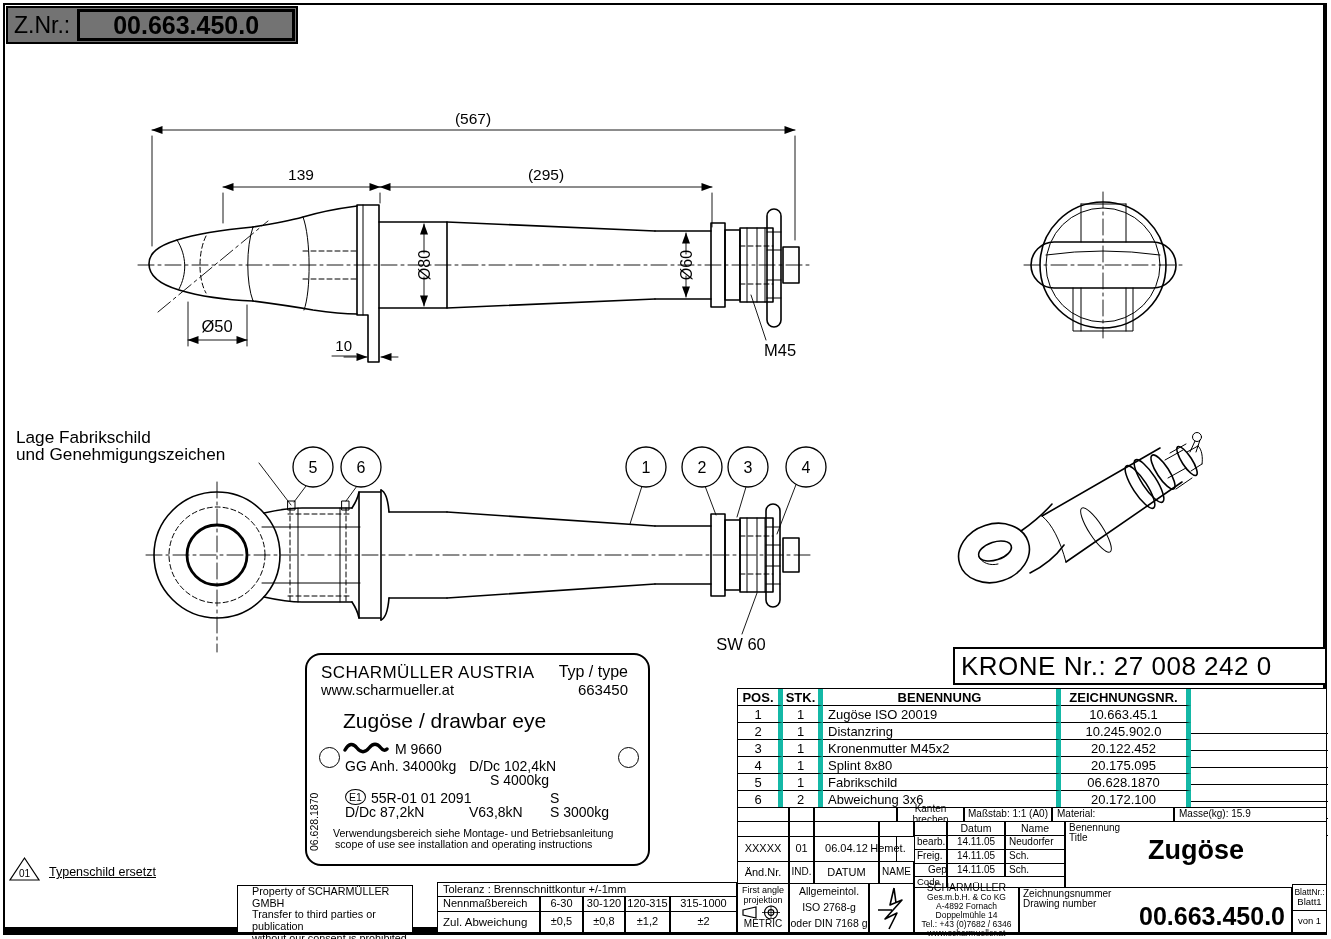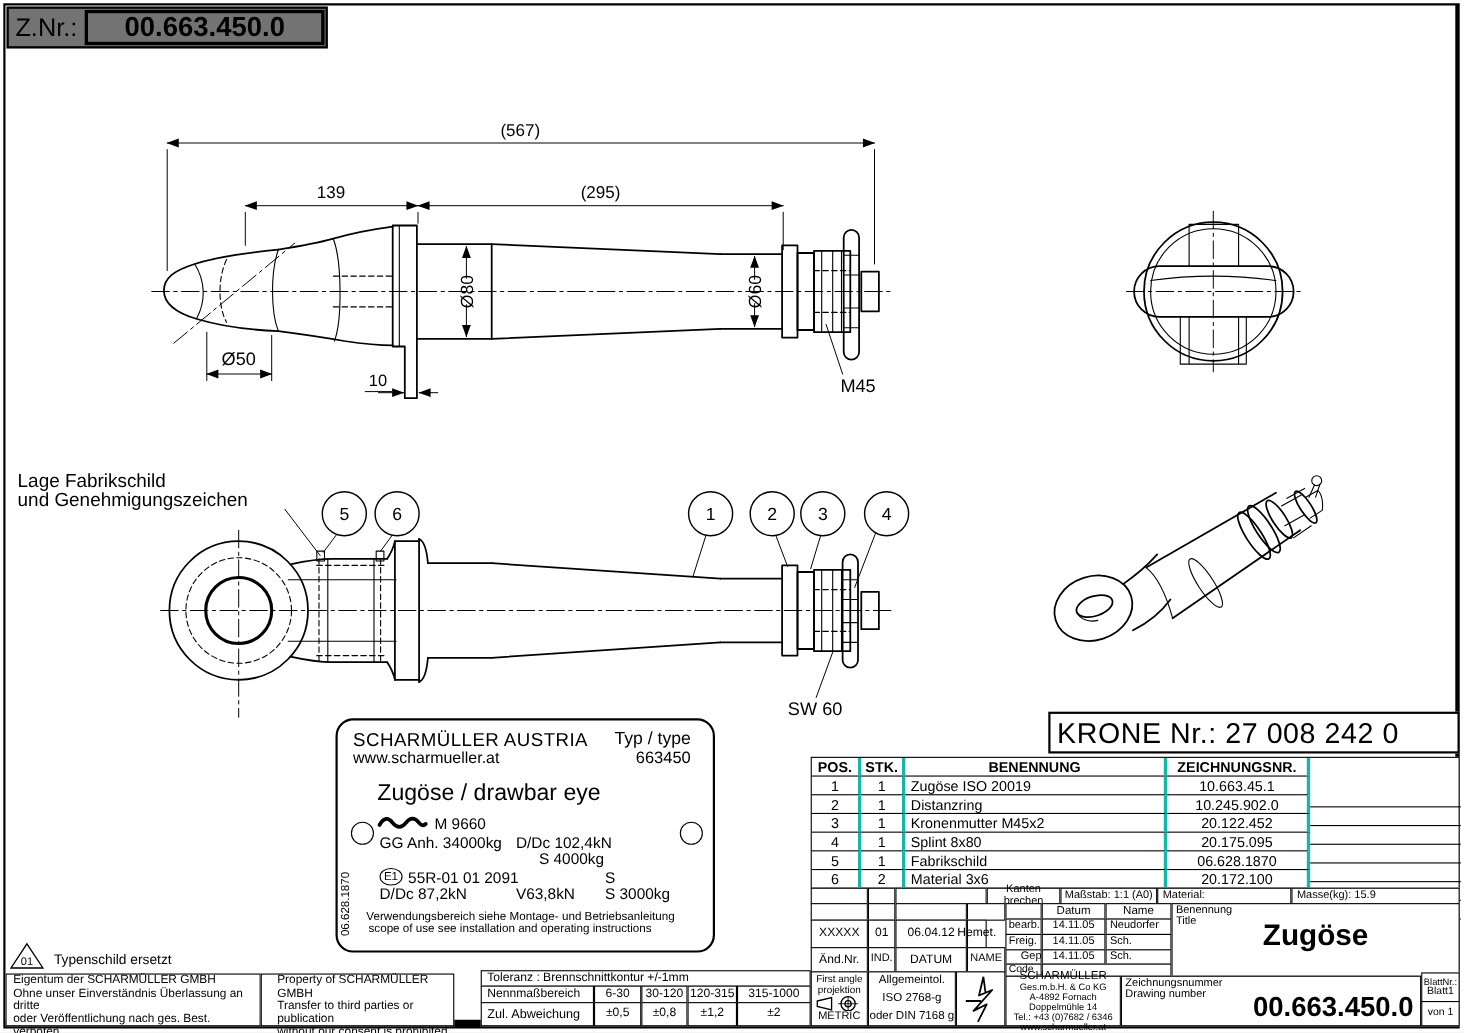--- a/index.html
+++ b/index.html
@@ -25,36 +25,36 @@
   .znr .lab{display:flex;align-items:center;padding:0 6px 0 6px;font-size:23px;}
   .znr .val{flex:1;border:3px solid #000;margin:1px;display:flex;align-items:center;
             justify-content:center;font-size:25px;font-weight:bold;}
   .krone{position:absolute;left:953px;top:647px;width:374px;height:38px;border:2px solid #000;
          box-sizing:border-box;display:flex;align-items:center;padding-left:6px;font-size:26px;
          letter-spacing:0.5px;background:#fff;}
   
   .ptable{position:absolute;left:737px;top:688px;width:590px;height:120px;display:grid;
           grid-template-columns:45px 40px 238px 130px 137px;grid-auto-rows:17px;
           border:1.5px solid #000;box-sizing:border-box;background:#fff;}
-  .ptable>div{border-right:3px solid #14b8a6;border-bottom:1px solid #000;display:flex;
+  .ptable>div{border-right:5px solid #14b8a6;border-bottom:1px solid #000;display:flex;
               align-items:center;justify-content:center;font-size:13px;overflow:hidden;white-space:nowrap;}
   .ptable>div:nth-child(5n){border-right:none;margin-top:44px;}
   .ptable .nm{justify-content:flex-start;padding-left:5px;}
   .ptable .hd{font-weight:bold;}
   
   .plate{position:absolute;left:305px;top:653px;width:345px;height:213px;border:2.5px solid #000;
          border-radius:16px;box-sizing:border-box;background:#fff;}
   .plate span{position:absolute;white-space:nowrap;}
   .ring{position:absolute;border:1.5px solid #000;border-radius:50%;width:19px;height:19px;}
   .e1{position:absolute;border:1.2px solid #000;border-radius:50%;font-size:10.5px;
       padding:0 3px;line-height:14px;}
   .vtext{position:absolute;writing-mode:vertical-rl;transform:rotate(180deg);font-size:10.5px;}
   .note2{position:absolute;left:16px;top:429px;font-size:17.2px;line-height:16.5px;}
   .rev-note{position:absolute;left:8px;top:856px;display:flex;align-items:flex-end;gap:8px;}
-  .rev-note .txt{font-size:12.5px;padding-bottom:3px;}
+  .rev-note .txt{font-size:12.5px;padding-bottom:3px;text-decoration:underline;}
 </style>
 </head>
 <body>
 
 <div class="sheet">
 
   <svg class="abs" style="left:0;top:0" width="1331" height="939" viewBox="0 0 1331 939">
     <defs>
       <marker id="ae" markerWidth="12" markerHeight="9" refX="11" refY="4.5" orient="auto" markerUnits="userSpaceOnUse">
         <path d="M0.5,0.5 L11.5,4.5 L0.5,8.5 Z" fill="#000"></path>
@@ -303,21 +303,21 @@
     <div>94</div>
 
     <div>5</div>
     <div>1</div>
     <div class="nm">Fabrikschild</div>
     <div>06.628.1870</div>
     <div></div>
 
     <div>6</div>
     <div>2</div>
-    <div class="nm">Material 3x6</div>
+    <div class="nm">Abweichung 3x6</div>
     <div>20.172.100</div>
     <div>1476</div>
   </div>
 
   <div class="cell" style="left:737px;top:807px;width:52px;height:15px"></div>
   <div class="cell" style="left:789px;top:807px;width:25px;height:15px"></div>
   <div class="cell" style="left:814px;top:807px;width:83px;height:15px"></div>
   <div class="cell" style="left:897px;top:807px;width:67px;height:15px;font-size:10px">Kanten brechen</div>
   <div class="cell" style="left:964px;top:807px;width:88px;height:15px;font-size:10px;justify-content:space-between;padding:0 3px">
     <span>Maßstab: 1:1</span>
@@ -404,25 +404,20 @@
   <div class="cell" style="left:1292px;top:910px;width:35px;height:23px;font-size:9.5px">von 1</div>
 
   <div class="rev-note">
     <svg width="33" height="26">
       <polygon points="16.5,2 31,24 2,24" fill="none" stroke="#000" stroke-width="1.2"></polygon>
       <text x="16.5" y="21" text-anchor="middle" font-size="10" font-family="Liberation Sans, sans-serif">01</text>
     </svg>
     <span class="txt">Typenschild ersetzt</span>
   </div>
 
-  <div class="cell col cl" style="left:5px;top:885px;width:232px;height:48px;font-size:10.8px;align-items:flex-start;padding-left:6px;justify-content:space-evenly">
-    <span>Eigentum der SCHARMÜLLER GMBH</span>
-    <span>Ohne unser Einverständnis Überlassung an dritte</span>
-    <span>oder Veröffentlichung nach ges. Best. verboten</span>
-  </div>
   <div class="cell col cl" style="left:237px;top:885px;width:176px;height:48px;font-size:10.8px;align-items:flex-start;padding-left:14px;justify-content:space-evenly">
     <span>Property of SCHARMÜLLER GMBH</span>
     <span>Transfer to third parties or publication</span>
     <span>without our consent is prohibited by law</span>
   </div>
 
   <div class="cell cl" style="left:437px;top:882px;width:300px;height:15px;font-size:11px;padding-left:5px">Toleranz : Brennschnittkontur +/-1mm</div>
   <div class="cell cl" style="left:437px;top:896px;width:103px;height:16px;font-size:11px;padding-left:5px">Nennmaßbereich</div>
   <div class="cell" style="left:540px;top:896px;width:43px;height:16px;font-size:11px">6-30</div>
   <div class="cell" style="left:583px;top:896px;width:42px;height:16px;font-size:11px">30-120</div>

